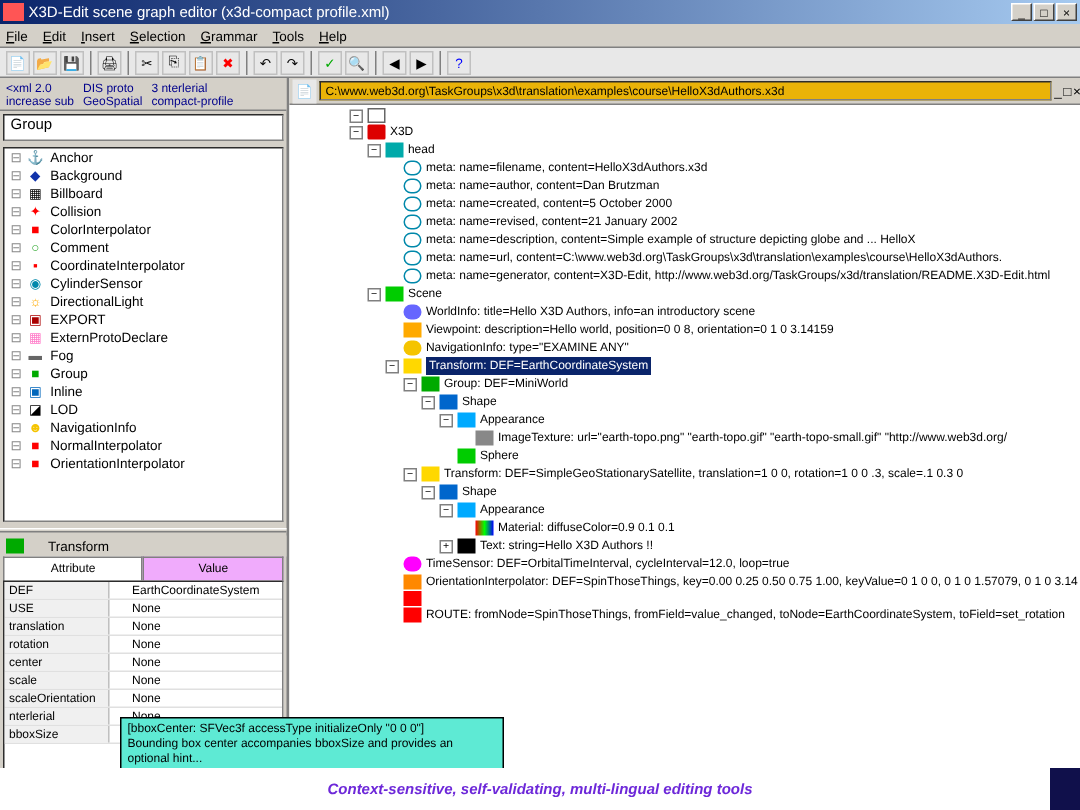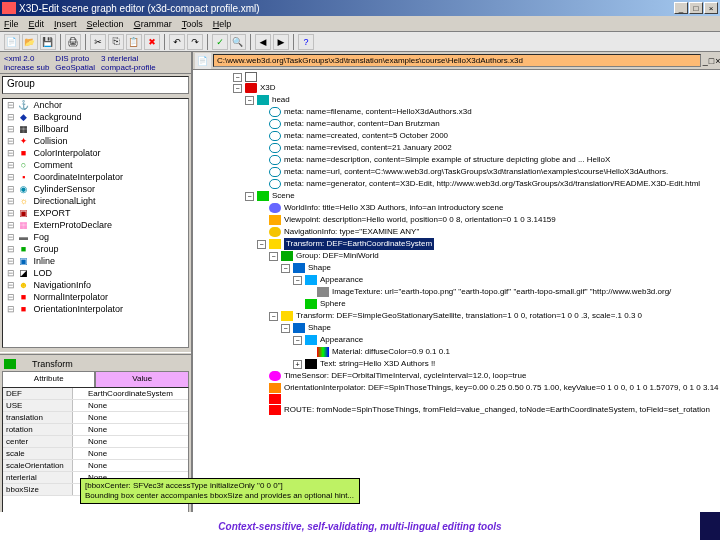--- a/index.html
+++ b/index.html
@@ -42,21 +42,21 @@
   .ptab.active { background:#fff; }
 
   .props-table { background:#fff; border:1px inset #808080; margin:0 2px 2px 2px; flex:1; overflow:hidden; }
   .pt-row { display:flex; border-bottom:1px solid #e0e0e0; font-size:8px; }
   .pt-row .k { width:70px; padding:1px 3px; border-right:1px solid #c0c0c0; background:#f0f0f0; }
   .pt-row .v { flex:1; padding:1px 15px; }
 
   
   .right { flex:1; display:flex; flex-direction:column; background:#fff; }
   .right-toolbar { height:18px; background:#d4d0c8; border-bottom:1px solid #808080; display:flex; align-items:center; padding:0 2px; gap:2px; }
-  .addr { flex:1; background:#fdba74; border:1px inset #808080; padding:1px 3px; font-size:8px; white-space:nowrap; overflow:hidden; }
+  .addr { flex:1; background:#eab308; border:1px inset #808080; padding:1px 3px; font-size:8px; white-space:nowrap; overflow:hidden; }
   .right-btns { display:flex; gap:1px; }
 
   .tree { flex:1; background:#fff; padding:2px 4px; overflow:hidden; font-size:8px; line-height:12px; }
   .tree-line { display:flex; align-items:center; gap:3px; white-space:nowrap;margin-left:36px; }
   .ind0{padding-left:0}.ind1{padding-left:12px}.ind2{padding-left:24px}.ind3{padding-left:36px}.ind4{padding-left:48px}.ind5{padding-left:60px}.ind6{padding-left:72px}
   .expander { width:9px; height:9px; border:1px solid #808080; display:inline-flex; align-items:center; justify-content:center; font-size:7px; line-height:7px; color:#000; background:#fff; }
   .node-icon { width:12px; height:10px; display:inline-block; }
   .ic-x3d { background:#d00; border-radius:1px; }
   .ic-doc { background:#fff; border:1px solid #666; }
   .ic-head { background:#0aa; }
@@ -71,21 +71,21 @@
   .ic-app { background:#0af; }
   .ic-mat { background: linear-gradient(90deg,#f00,#0f0,#00f); }
   .ic-tex { background:#888; }
   .ic-text { background:#000; color:#fff; font-size:7px; text-align:center; }
   .ic-time { background:#f0f; border-radius:5px; }
   .ic-interp { background:#f80; }
   .ic-route { background:#f00; }
   .sel { background:#0a246a; color:#fff; padding:0 2px; }
 
   
-  .tooltip { position:absolute; left:80px; top:478px; background:#bef264; border:1px solid #000; padding:2px 4px; font-size:8px; line-height:10px; width:280px; }
+  .tooltip { position:absolute; left:80px; top:478px; background:#5eead4; border:1px solid #000; padding:2px 4px; font-size:8px; line-height:10px; width:256px; }
 
   
   .caption { position:absolute; left:0; bottom:0; width:720px; height:28px; background:#fff; display:flex; align-items:center; justify-content:center; }
   .caption-text { font-family: Arial, sans-serif; font-size:10px; font-weight:bold; font-style:italic; color:#6d28d9; }
   .caption-right { position:absolute; right:0; bottom:0; width:20px; height:28px; background:#10104b; }
 
   .dotted { color:#888; letter-spacing:-1px; }
 </style>
 </head>
 <body>

